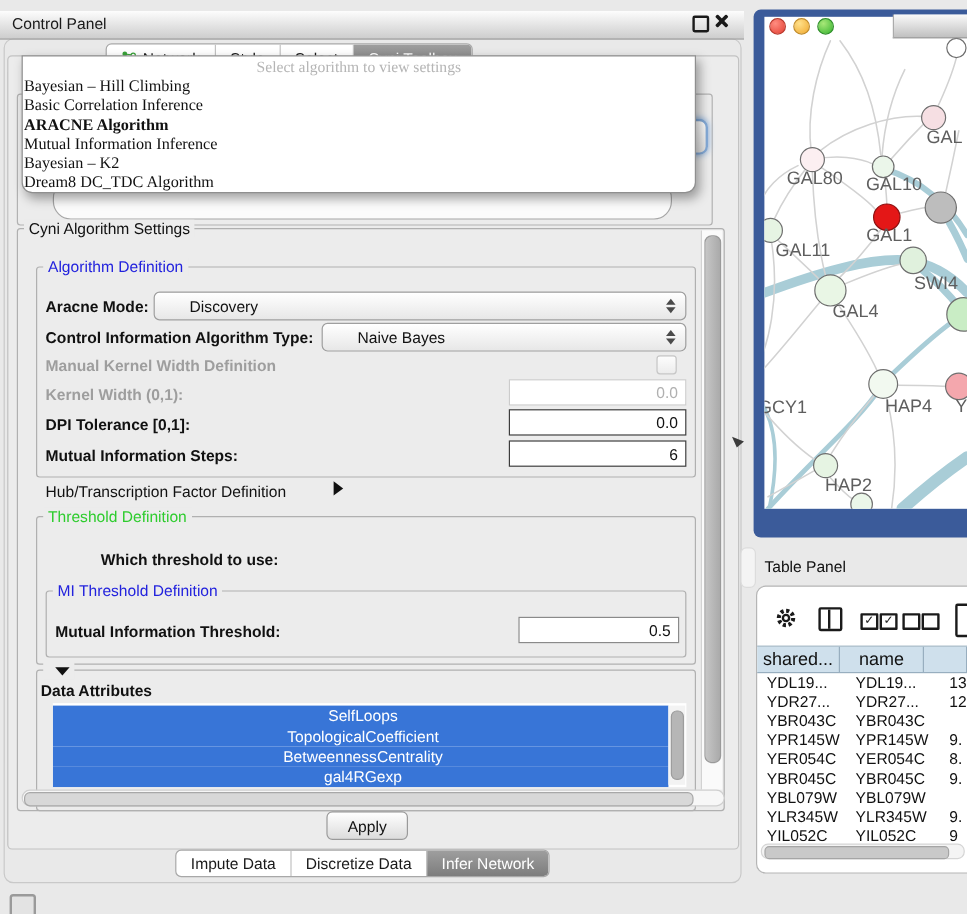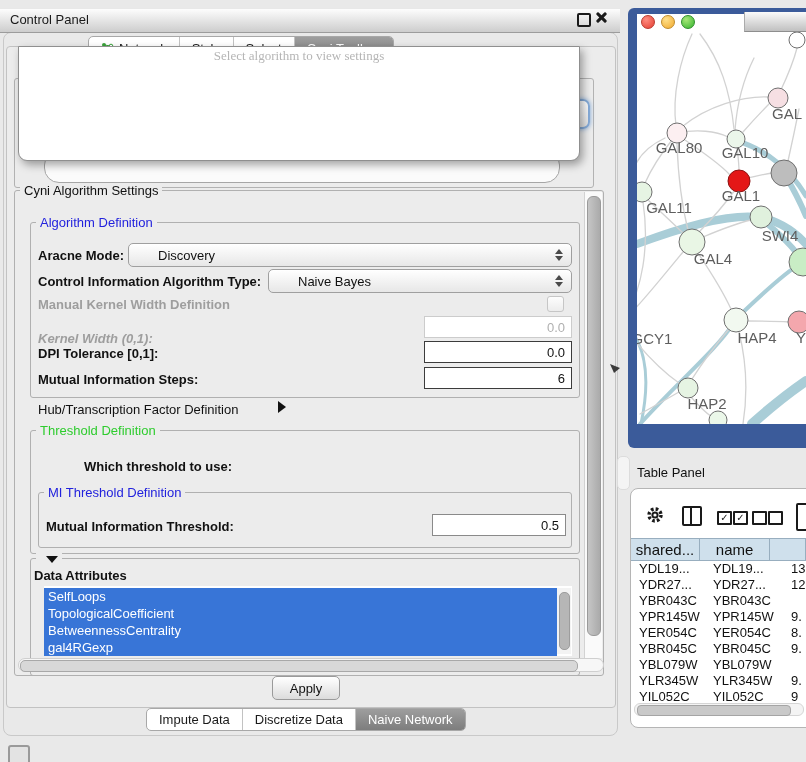--- a/index.html
+++ b/index.html
@@ -56,21 +56,21 @@
   .field{position:absolute;height:22px;box-sizing:border-box;background:#fff;border:1px solid #3c3c3c;
     font-size:13px;display:flex;align-items:center;justify-content:flex-end;padding:0 6px;z-index:4;}
   .field.dis{border:1px solid #cccccc;color:#b0b0b0;}
   .field.med{border:1px solid #8a8a8a;}
   .cb{position:absolute;width:15px;height:14px;border:1px solid #c6c6c6;border-radius:3px;
     background:linear-gradient(#fdfdfd,#ececec);z-index:4;}
   .tri-right{position:absolute;width:0;height:0;border-top:6px solid transparent;border-bottom:6px solid transparent;border-left:8px solid #111;z-index:4;}
   .tri-down-b{display:inline-block;width:0;height:0;border-left:6px solid transparent;border-right:6px solid transparent;border-top:7px solid #111;margin-left:6px;vertical-align:middle;}
 
   
-  .attr-list{left:44px;top:586px;width:528px;height:70px;background:#fff;overflow:hidden;z-index:4;padding-top:2px;box-sizing:border-box;}
+  .attr-list{left:44px;top:586px;width:528px;height:70px;background:#fff;overflow:hidden;z-index:4;padding-top:2px;box-sizing:border-box;text-align:center;}
   .attr-item{height:17px;line-height:17px;font-size:13px;color:#fff;padding-left:4px;width:509px;}
   .attr-sb{left:557px;top:588px;width:14px;height:66px;background:#f3f3f3;z-index:5;}
   .attr-thumb{left:559px;top:592px;width:9px;height:56px;border-radius:5px;background:#b6b6b6;border:1px solid #9d9d9d;z-index:6;}
 
   
   .vsb-track{left:584px;top:192px;width:17px;height:466px;background:#fafafa;border-left:1px solid #d2d2d2;z-index:4;}
   .vsb-thumb{left:587px;top:196px;width:12px;height:438px;border-radius:6px;background:linear-gradient(90deg,#c6c6c6,#aaaaaa);border:1px solid #9a9a9a;z-index:5;}
   .hsb-track{left:18px;top:658px;width:586px;height:14px;background:#f7f7f7;border:1px solid #cfcfcf;border-radius:7px;box-sizing:border-box;z-index:6;}
   .hsb-thumb{left:20px;top:660px;width:556px;height:10px;border-radius:5px;background:#d8d8d8;border:1px solid #a8a8a8;z-index:7;}
 
@@ -147,20 +147,28 @@
         <span>Cyni Toolbox</span>
       </div>
     </div>
 
   <div class="abs inf-group"></div>
   <div class="abs combo-focus-stub"></div>
   <div class="abs combo-bottom-stub"></div>
 
   <div class="abs dd">
     <div class="dd-prompt">Select algorithm to view settings</div>
+    <div id="dd-items">
+        <div class="dd-item">Bayesian – Hill Climbing</div>
+        <div class="dd-item">Basic Correlation Inference</div>
+        <div class="dd-item sel">ARACNE Algorithm</div>
+        <div class="dd-item">Mutual Information Inference</div>
+        <div class="dd-item">Bayesian – K2</div>
+        <div class="dd-item">Dream8 DC_TDC Algorithm</div>
+      </div>
   </div>
 
   <div class="abs groupbox" style="left:14px;top:190px;width:588px;height:484px;"></div>
   <div class="glabel" style="left:20px;top:183px;">Cyni Algorithm Settings</div>
 
   <div class="abs groupbox" style="left:30px;top:222px;width:548px;height:174px;"></div>
   <div class="glabel blue" style="left:36px;top:215px;">Algorithm Definition</div>
 
   <div class="flabel" style="left:38px;top:248px;">Aracne Mode:</div>
   <div class="combo" style="left:128px;top:243px;width:444px;">
@@ -176,21 +184,21 @@
     <span>Naive Bayes</span>
     <span class="arrows">
         <span class="tri-up"></span>
         <span class="tri-dn"></span>
       </span>
   </div>
 
   <div class="flabel dis" style="left:38px;top:297px;">Manual Kernel Width Definition</div>
   <div class="cb" style="left:547px;top:296px;"></div>
 
-  <div class="flabel dis" style="left:38px;top:331px;font-style:italic;">Kernel Width (0,1):</div>
+  <div class="flabel dis" style="left:38px;top:321px;">Kernel Width (0,1):</div>
   <div class="field dis" style="left:424px;top:316px;width:148px;">
     <span>0.0</span>
   </div>
 
   <div class="flabel" style="left:38px;top:346px;">DPI Tolerance [0,1]:</div>
   <div class="field" style="left:424px;top:341px;width:148px;">
     <span>0.0</span>
   </div>
 
   <div class="flabel" style="left:38px;top:372px;">Mutual Information Steps:</div>
@@ -233,21 +241,21 @@
   <div class="abs apply-btn">Apply</div>
 
   <div class="tabs" id="bottom-tabs" style="left:146px;top:708px;height:21px;">
       <div class="seg">
         <span>Impute Data</span>
       </div>
       <div class="seg">
         <span>Discretize Data</span>
       </div>
       <div class="seg sel">
-        <span>Naive Network</span>
+        <span>Infer Network</span>
       </div>
     </div>
 
   <div class="abs corner-icon"></div>
 
   <div class="abs netwin"></div>
   <div class="abs netcanvas"></div>
   <svg id="netsvg" viewBox="637 14 169 410">
       <path d="M637,244 C680,228 725,214 757,217 C778,220 794,231 806,244" fill="none" stroke="#a9cdd7" stroke-width="8" stroke-linecap="round"></path>
       <path d="M640,424 C678,382 716,350 733,324" fill="none" stroke="#a9cdd7" stroke-width="4" stroke-linecap="round"></path>

